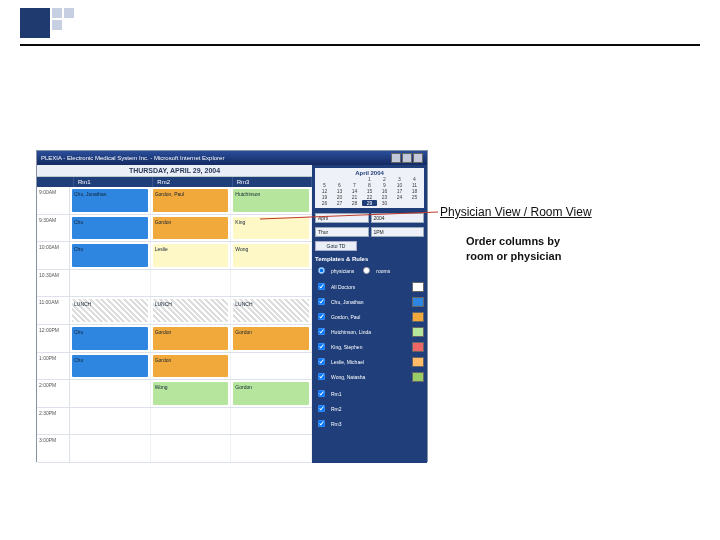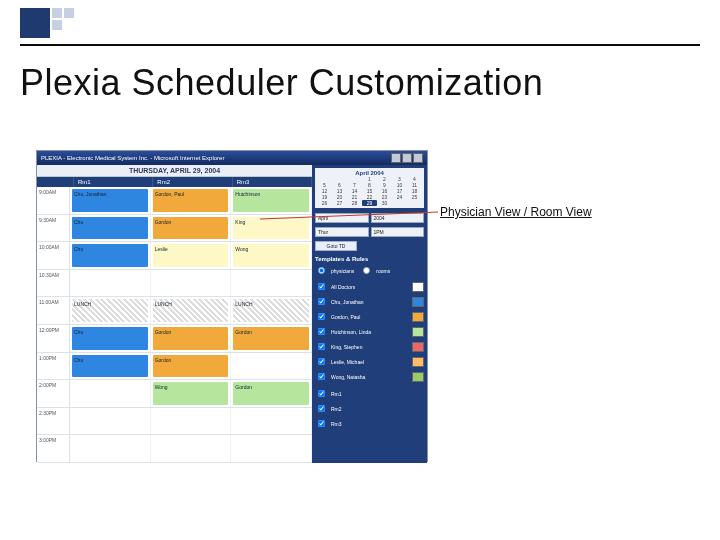--- a/index.html
+++ b/index.html
@@ -56,21 +56,20 @@
 <body>
 
 <div class="slide">
   <div class="deco-blocks">
     <div class="deco-big"></div>
       <div class="deco-s1"></div>
       <div class="deco-s2"></div>
       <div class="deco-s3"></div>
   </div>
   <div class="rule"></div>
-  <div class="title">Plexia Scheduler Customization</div>
 
   <div class="shot">
     <div class="winbar">
       <span class="wtitle">PLEXIA - Electronic Medical System Inc. - Microsoft Internet Explorer</span>
       <div class="winbtns">
         <span></span>
         <span></span>
         <span></span>
       </div>
     </div>
@@ -314,13 +313,17 @@
     </div>
   </div>
 
   <div class="leader">
     <svg>
         <line x1="0" y1="10" x2="178" y2="3" stroke="#c0392b" stroke-width="1"></line>
       </svg>
   </div>
 
   <div class="annot1">Physician View / Room View</div>
+  <div class="annot2">
+    <span>Order columns by</span><br>
+    <span>room or physician</span>
+  </div>
 </div>
 
 </body></html>

